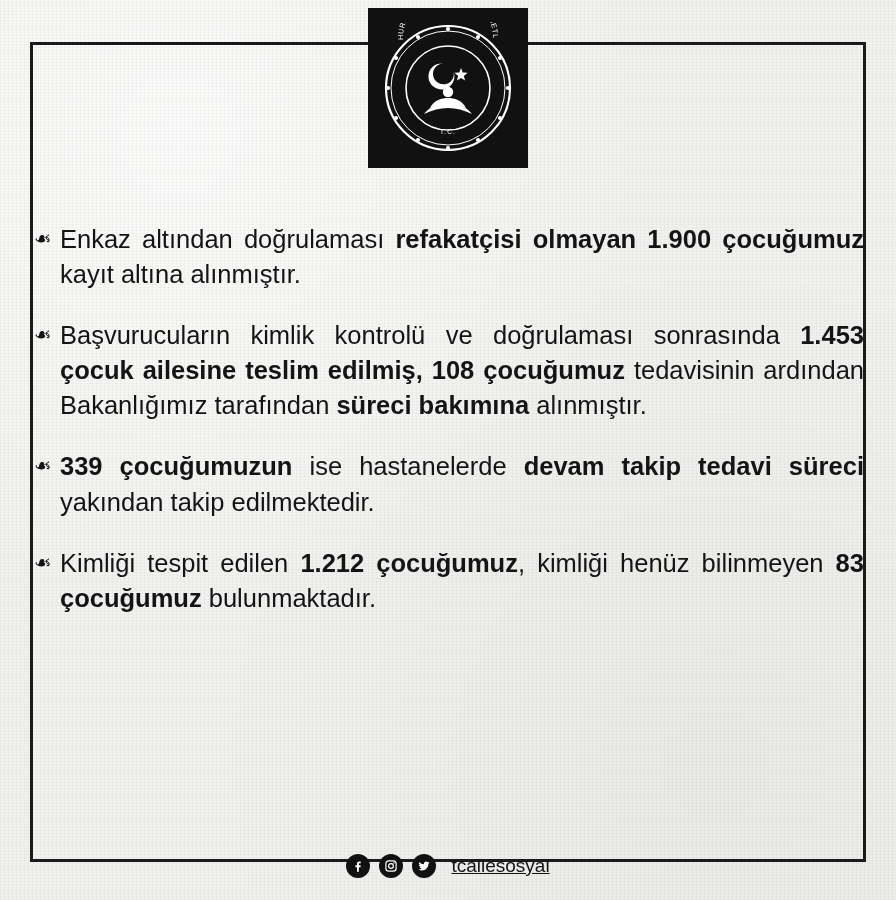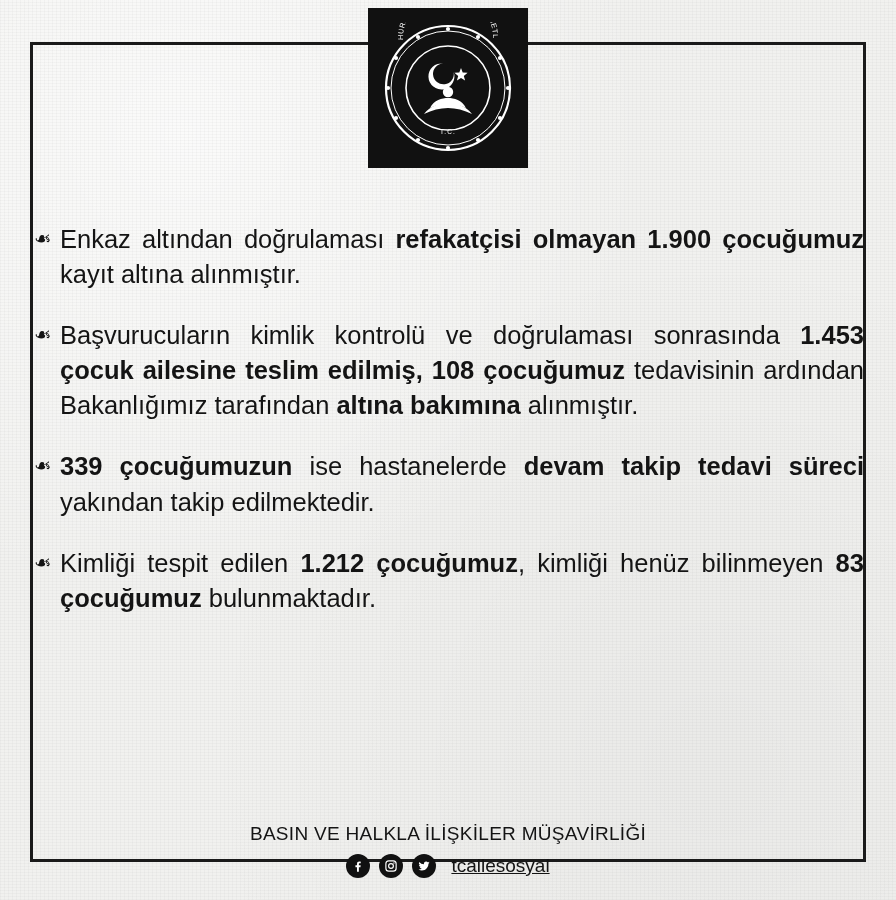--- a/index.html
+++ b/index.html
@@ -178,28 +178,27 @@
         <path d="M 42,92 C 48,84 57,81 66,81 C 75,81 84,84 90,92 C 82,88 74,86 66,86 C 58,86 50,88 42,92 Z"></path>
         <circle cx="66" cy="70" r="5.2"></circle>
       </g>
       <text x="66" y="112" font-family="'Liberation Sans', sans-serif" font-size="6.4" fill="#ffffff" text-anchor="middle" letter-spacing="1.2">T.C.</text>
     </svg>
   </div>
 
   <div class="content">
     <div id="bullets">
         <p class="bullet-item"><span class="bullet-mark">❧</span><span>Enkaz altından doğrulaması </span><b>refakatçisi olmayan 1.900 çocuğumuz</b><span> kayıt altına alınmıştır.</span></p>
-        <p class="bullet-item"><span class="bullet-mark">❧</span><span>Başvurucuların kimlik kontrolü ve doğrulaması sonrasında </span><b>1.453 çocuk ailesine teslim edilmiş, 108 çocuğumuz</b><span> tedavisinin ardından Bakanlığımız tarafından </span><b>altına bakımına</b><span> alınmıştır.</span></p>
+        <p class="bullet-item"><span class="bullet-mark">❧</span><span>Başvurucuların kimlik kontrolü ve doğrulaması sonrasında </span><b>1.453 çocuk ailesine teslim edilmiş, 108 çocuğumuz</b><span> tedavisinin ardından Bakanlığımız tarafından </span><b>süreci bakımına</b><span> alınmıştır.</span></p>
         <p class="bullet-item"><span class="bullet-mark">❧</span><b>339 çocuğumuzun</b><span> ise hastanelerde </span><b>devam takip tedavi süreci</b><span> yakından takip edilmektedir.</span></p>
         <p class="bullet-item"><span class="bullet-mark">❧</span><span>Kimliği tespit edilen </span><b>1.212 çocuğumuz</b><span>, kimliği henüz bilinmeyen </span><b>83 çocuğumuz</b><span> bulunmaktadır.</span></p>
       </div>
   </div>
 
   <div class="footer">
-    <div class="line2">BASIN VE HALKLA İLİŞKİLER MÜŞAVİRLİĞİ</div>
     <div class="social-row">
       <span class="social-icon">
         <svg width="14" height="14" viewBox="0 0 24 24" fill="#ffffff" aria-hidden="true">
           <path d="M13.5 22v-8h2.7l.4-3.1h-3.1V8.9c0-.9.25-1.5 1.55-1.5h1.65V4.6c-.29-.04-1.27-.12-2.41-.12-2.38 0-4.01 1.45-4.01 4.12v2.3H7.6V14h2.67v8h3.23z"></path>
         </svg>
       </span>
       <span class="social-icon">
         <svg width="14" height="14" viewBox="0 0 24 24" fill="none" stroke="#ffffff" stroke-width="2" aria-hidden="true">
           <rect x="3.2" y="3.2" width="17.6" height="17.6" rx="5"></rect>
           <circle cx="12" cy="12" r="4.1"></circle>

